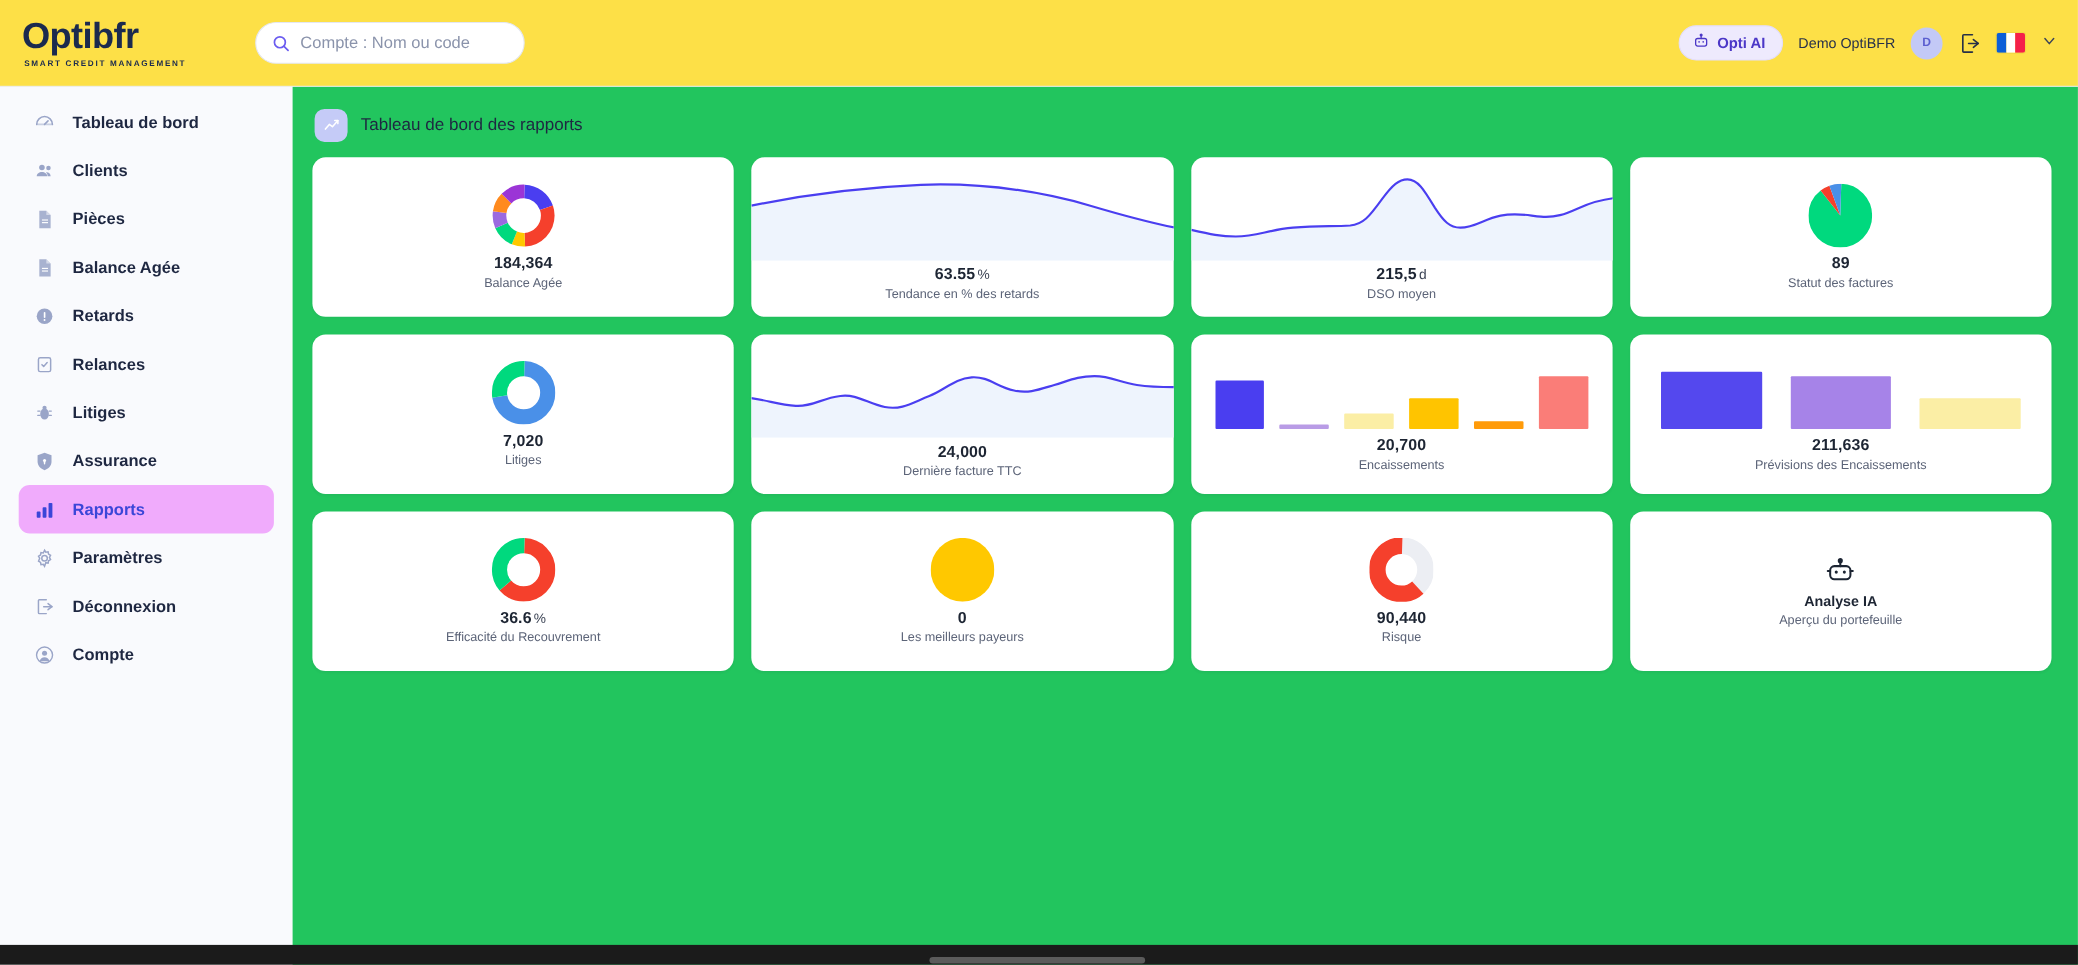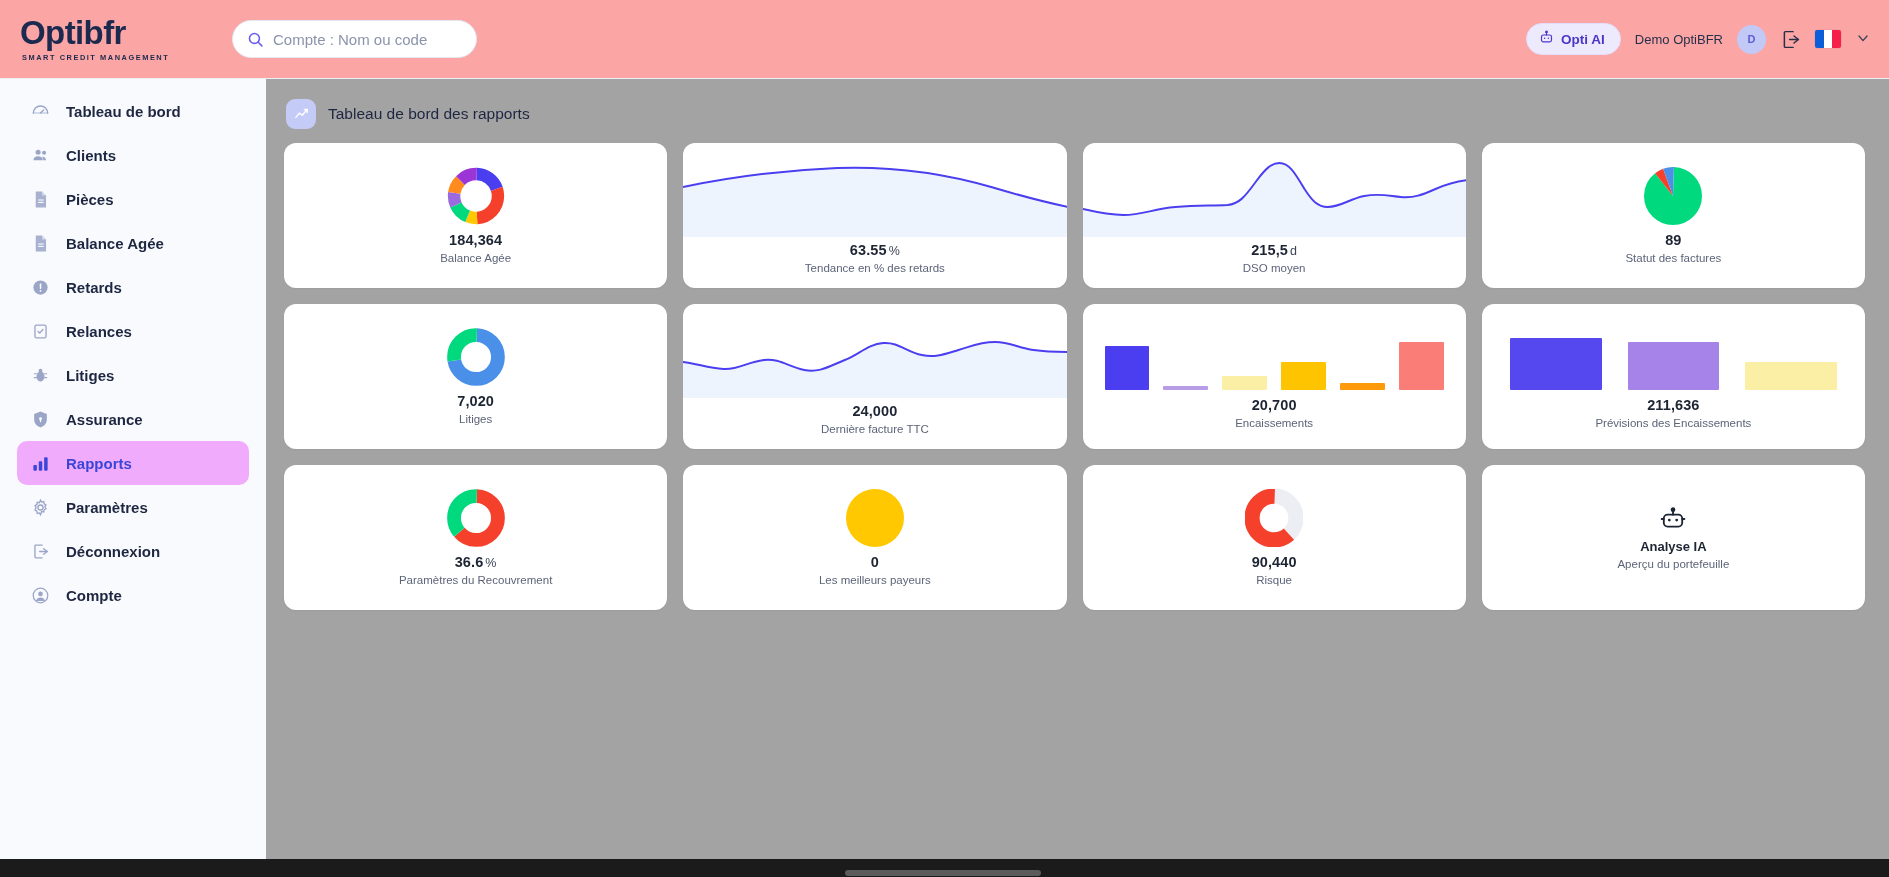--- a/index.html
+++ b/index.html
@@ -7,21 +7,21 @@
     width: 1889px; height: 877px;
     font-family: "Liberation Sans", sans-serif;
     background: #ffffff;
     overflow: hidden;
   }
 
   
   .topbar {
     position: absolute; top: 0; left: 0;
     width: 1889px; height: 79px;
-    background: #fca5a5;
+    background: #fde047;
     border-bottom: 1px solid #eceef6;
     display: flex; align-items: center;
   }
   .logo-block { margin-left: 20px; width: 185px; }
   .logo-word {
     font-size: 33px; font-weight: 700; color: #1b2a4e;
     letter-spacing: -0.6px; line-height: 34px;
   }
   .logo-tag {
     font-size: 7.4px; color: #1b2a4e; letter-spacing: 1.55px;
@@ -90,21 +90,21 @@
   .nav-icon { width: 22px; display: flex; align-items: center; justify-content: center; color: #9aa5c8; }
   .nav-label { font-size: 15px; color: #1e2741; font-weight: 700; }
   .nav-item.active { background: #f0abfc; }
   .nav-item.active .nav-label { color: #3b46d8; font-weight: 600; }
   .nav-item.active .nav-icon { color: #3b46d8; }
 
   
   .content {
     position: absolute; top: 79px; left: 266px;
     width: 1623px; height: 798px;
-    background: #a3a3a3;
+    background: #22c55e;
     padding: 16px 24px 0 18px;
     overflow: hidden;
   }
   .page-head { display: flex; align-items: center; gap: 12px; margin: 4px 0 14px 2px; }
   .page-head-icon {
     width: 30px; height: 30px; border-radius: 9px;
     background: #c5cbf7; display: flex; align-items: center; justify-content: center;
   }
   .page-title { font-size: 15.5px; color: #1e2741; font-weight: 500; }
 
@@ -497,21 +497,21 @@
       <div class="card-body">
         <div class="donut-wrap">
           <svg viewBox="0 0 42 42">
             <circle cx="21" cy="21" r="15.9" fill="none" stroke="#f5402c" stroke-width="10" stroke-dasharray="63.4 36.6" stroke-dashoffset="25"></circle>
             <circle cx="21" cy="21" r="15.9" fill="none" stroke="#00d97e" stroke-width="10" stroke-dasharray="36.6 63.4" stroke-dashoffset="-38.4"></circle>
           </svg>
         </div>
         <div class="card-value">
           <span>36.6</span><span class="unit">%</span>
         </div>
-        <div class="card-label">Paramètres du Recouvrement</div>
+        <div class="card-label">Efficacité du Recouvrement</div>
       </div>
     </div>
 
     <div class="card">
       <div class="card-body">
         <div class="donut-wrap">
           <svg viewBox="0 0 42 42">
               <circle cx="21" cy="21" r="21" fill="#ffc800"></circle>
             </svg>
         </div>

